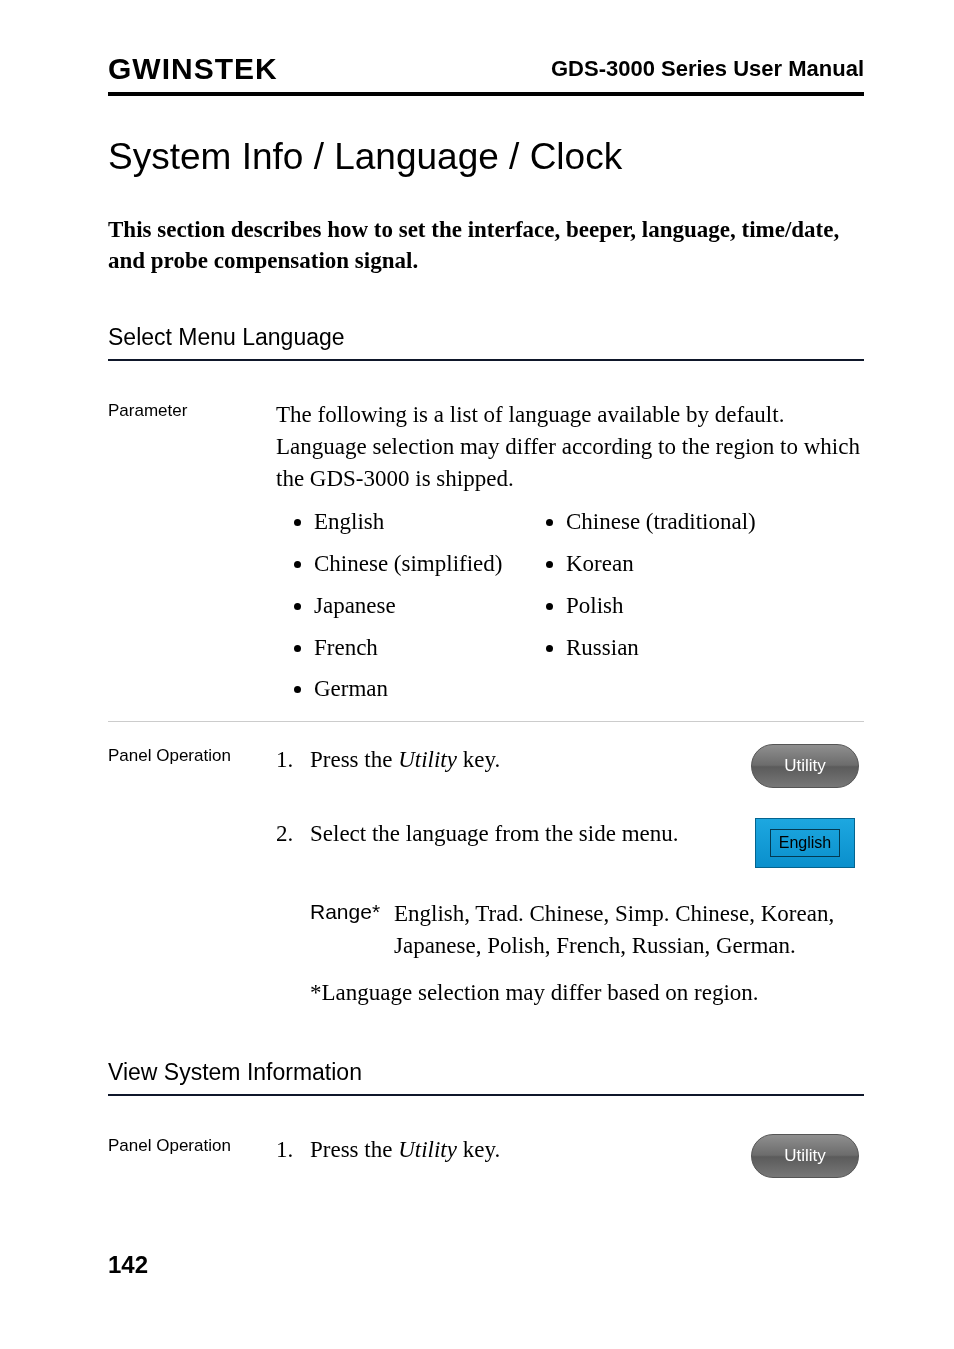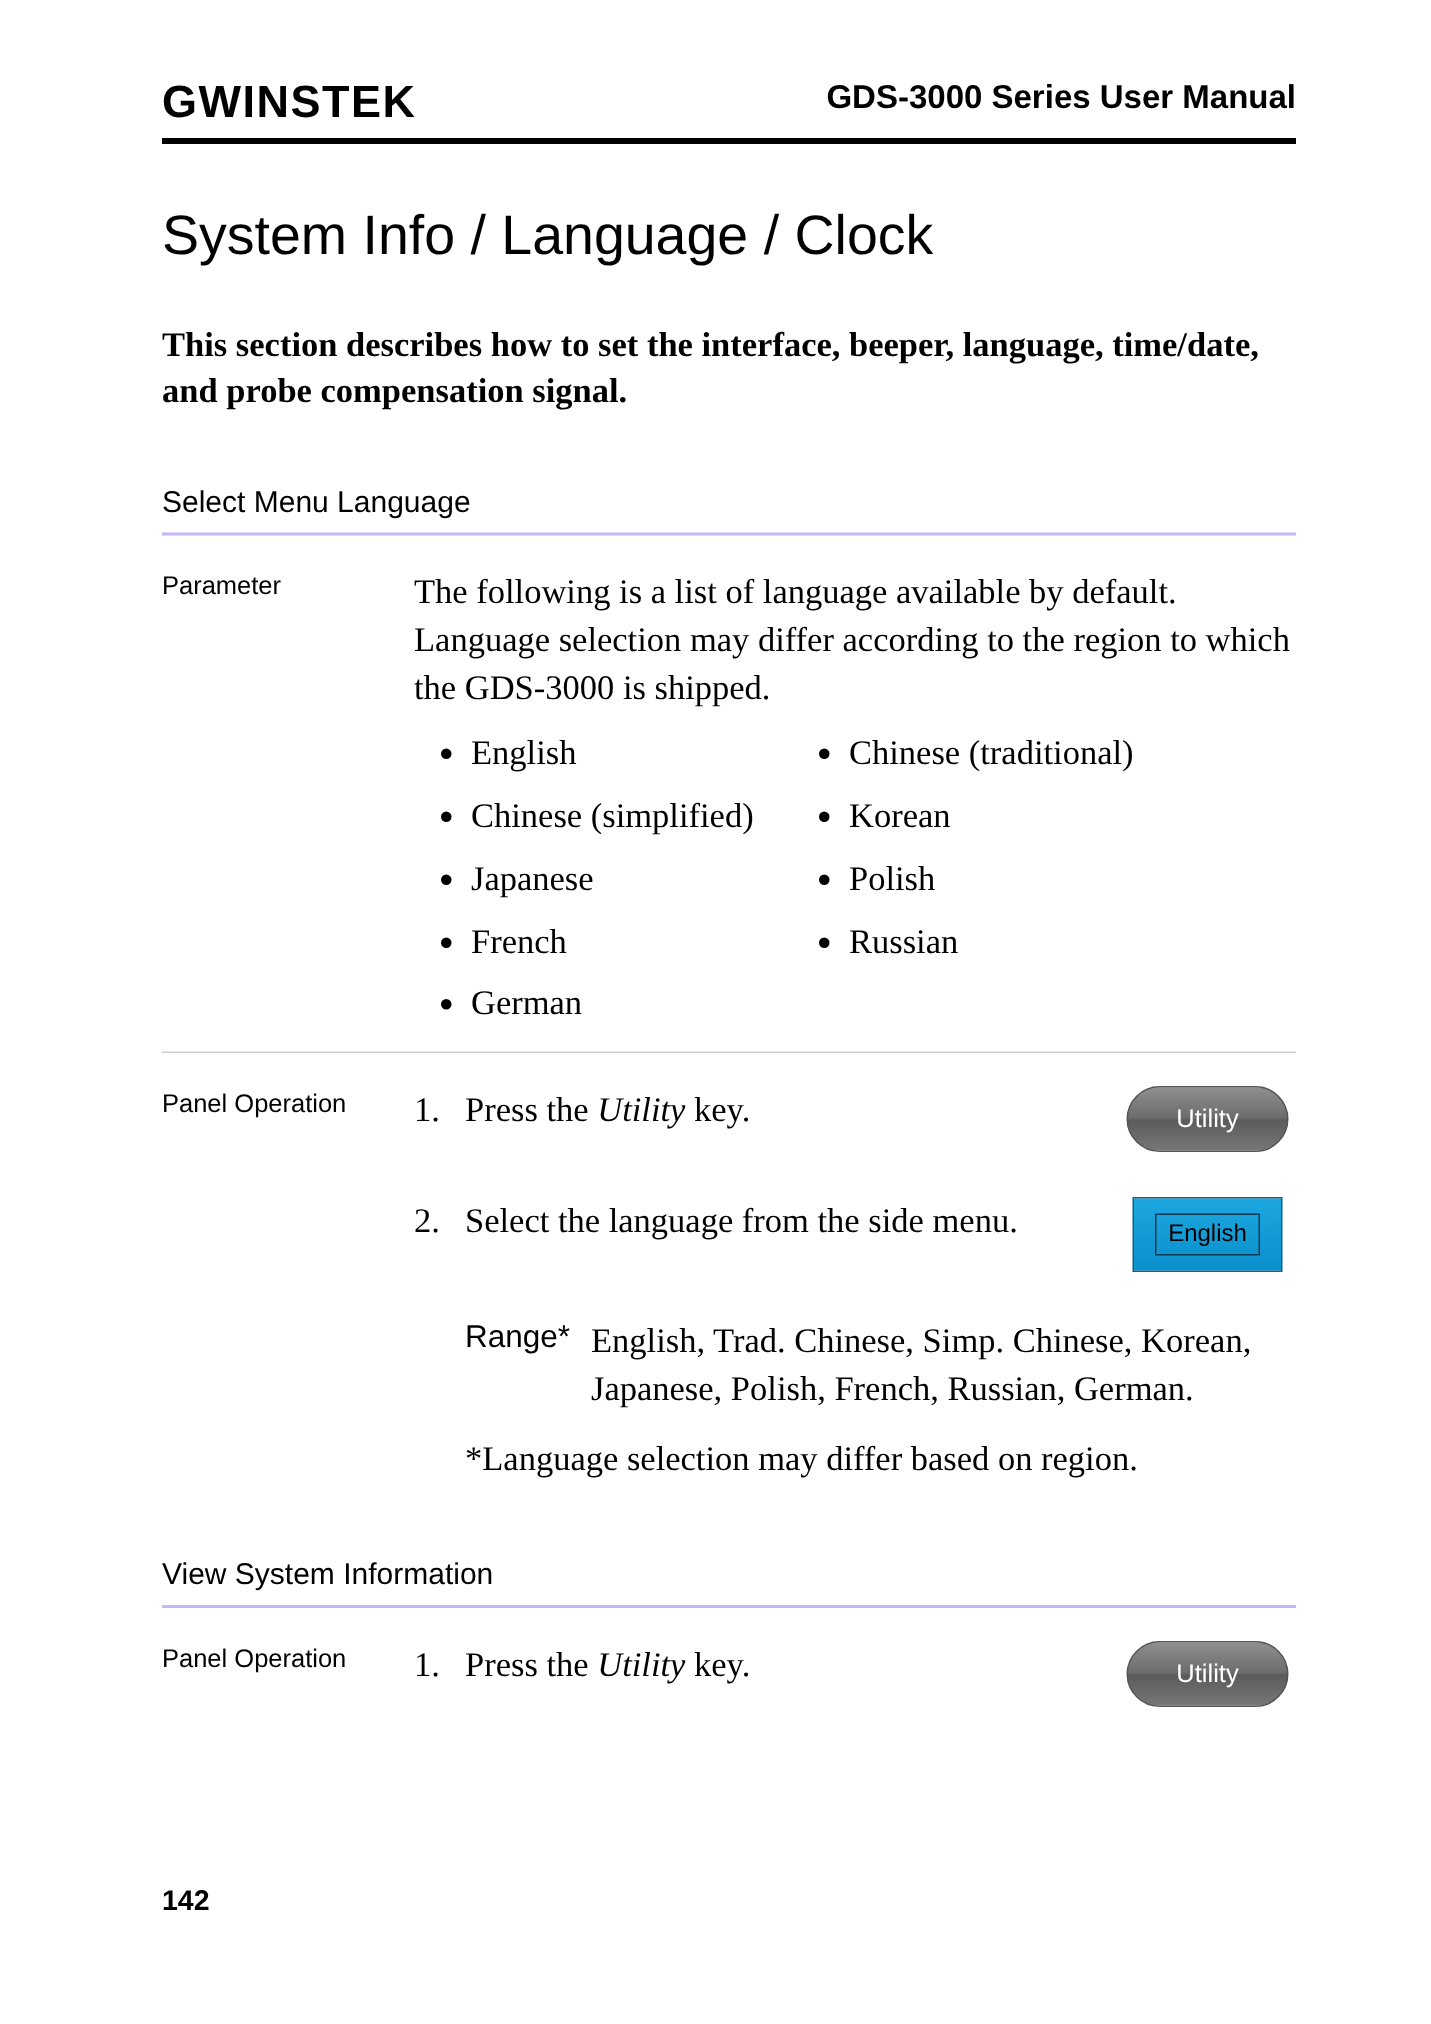--- a/index.html
+++ b/index.html
@@ -1,30 +1,30 @@
 <!DOCTYPE html>
 <html><head>
 <meta charset="utf-8">
 <style>
   * { box-sizing: border-box; margin: 0; padding: 0; }
   html, body { width: 954px; height: 1349px; background: #fff; }
   body { font-family: "Book Antiqua", Palatino, "Palatino Linotype", Georgia, serif; color: #000; position: relative; }
   .page { padding: 52px 90px 0 108px; }
 
   
-  .header { display: flex; justify-content: space-between; align-items: flex-start; border-bottom: 4px solid #000; padding-bottom: 6px; margin-bottom: 40px; gap: 32px; }
+  .header { display: flex; justify-content: space-between; align-items: center; border-bottom: 4px solid #000; padding-bottom: 6px; margin-bottom: 40px; gap: 32px; }
   .logo { font-family: Arial, Helvetica, sans-serif; font-weight: 900; font-size: 30px; letter-spacing: 1px; display: flex; align-items: baseline; }
   .manual-title { font-family: Tahoma, Geneva, sans-serif; font-weight: 700; font-size: 22px; }
 
   
   h1.section-title { font-family: Tahoma, Geneva, sans-serif; font-weight: 400; font-size: 37px; margin-bottom: 36px; }
   p.intro { font-size: 23px; line-height: 1.35; margin-bottom: 48px; font-weight: bold; }
 
   
-  h2.subsection { font-family: Tahoma, Geneva, sans-serif; font-weight: 400; font-size: 20px; padding-bottom: 8px; border-bottom: 2px solid #c4b5fd; margin-bottom: 22px; }
+  h2.subsection { font-family: Tahoma, Geneva, sans-serif; font-weight: 400; font-size: 23px; padding-bottom: 8px; border-bottom: 2px solid #0f172a; margin-bottom: 38px; }
 
   
   .row { display: flex; gap: 0; }
   .label-col { flex: 0 0 168px; font-family: Tahoma, Geneva, sans-serif; font-size: 17px; padding-top: 2px; }
   .body-col { flex: 1; font-size: 23px; line-height: 1.38; }
 
   .param-block { border-bottom: 1px solid #ccc; padding-bottom: 6px; margin-bottom: 22px; }
 
   .lang-lists { display: flex; margin-top: 12px; }
   .lang-lists ul { list-style: disc; padding-left: 38px; }
@@ -62,21 +62,21 @@
   }
 
   
   .subrow { display: flex; margin-top: 6px; margin-bottom: 16px; }
   .subrow-label { flex: 0 0 118px; font-family: Tahoma, Geneva, sans-serif; font-size: 21px; padding-left: 34px; }
   .subrow-body { flex: 1; font-size: 23px; line-height: 1.38; }
 
   .footnote { font-size: 23px; line-height: 1.38; padding-left: 34px; margin-bottom: 50px; }
 
   
-  .page-num { position: absolute; bottom: 70px; left: 108px; font-family: Tahoma, Geneva, sans-serif; font-weight: 700; font-size: 19px; }
+  .page-num { position: absolute; bottom: 70px; left: 108px; font-family: Tahoma, Geneva, sans-serif; font-weight: 700; font-size: 24px; }
 </style>
 </head>
 <body>
 
 <div class="page">
 
   <div class="header">
     <div class="logo">
       <span>GWINSTEK</span>
     </div>

